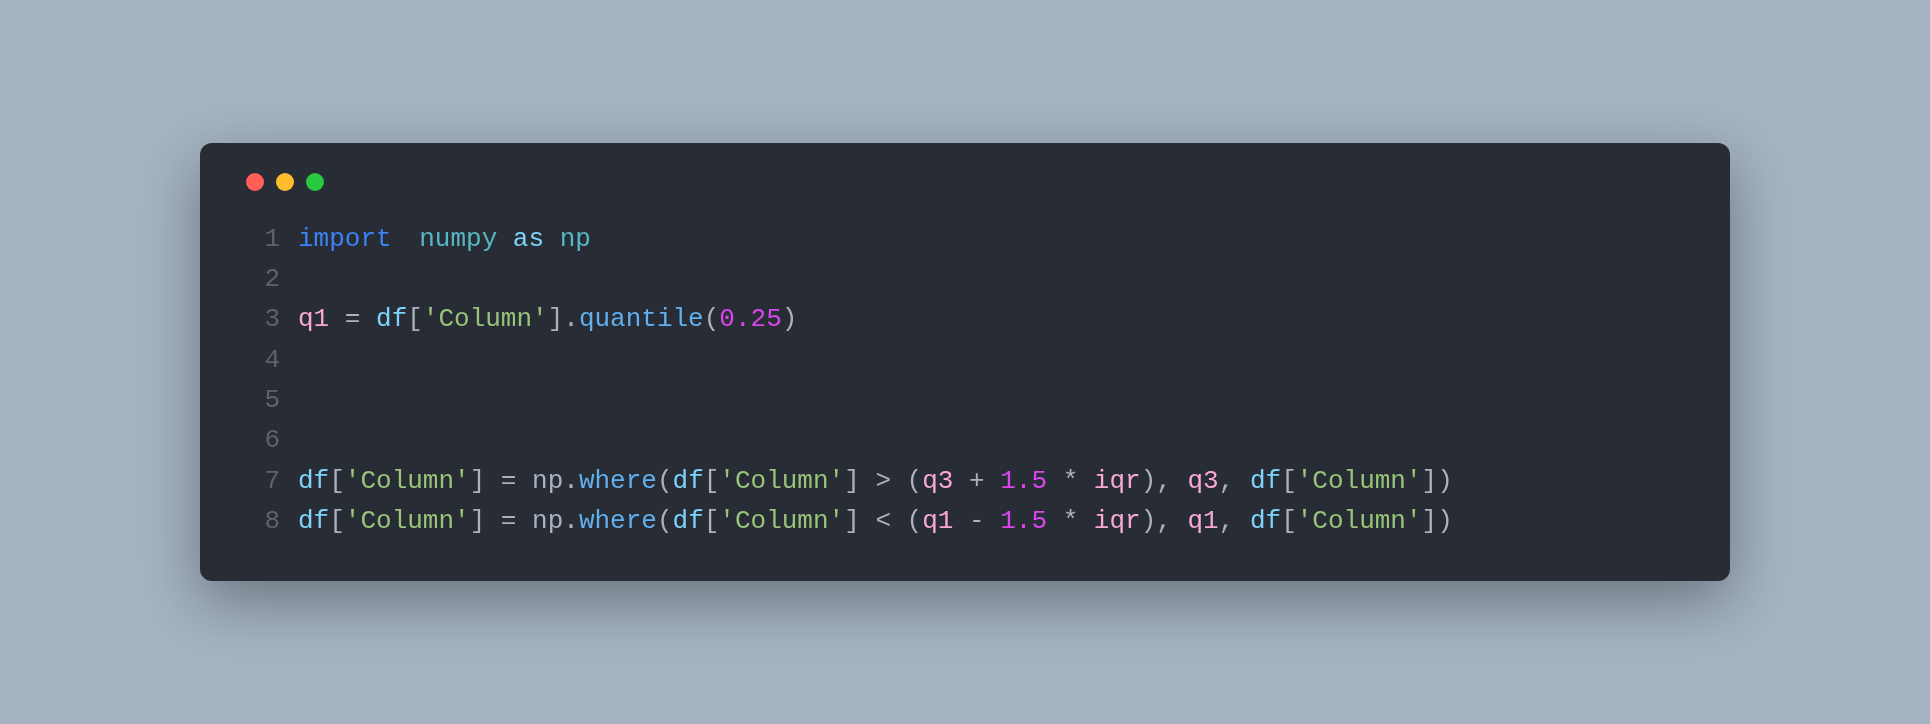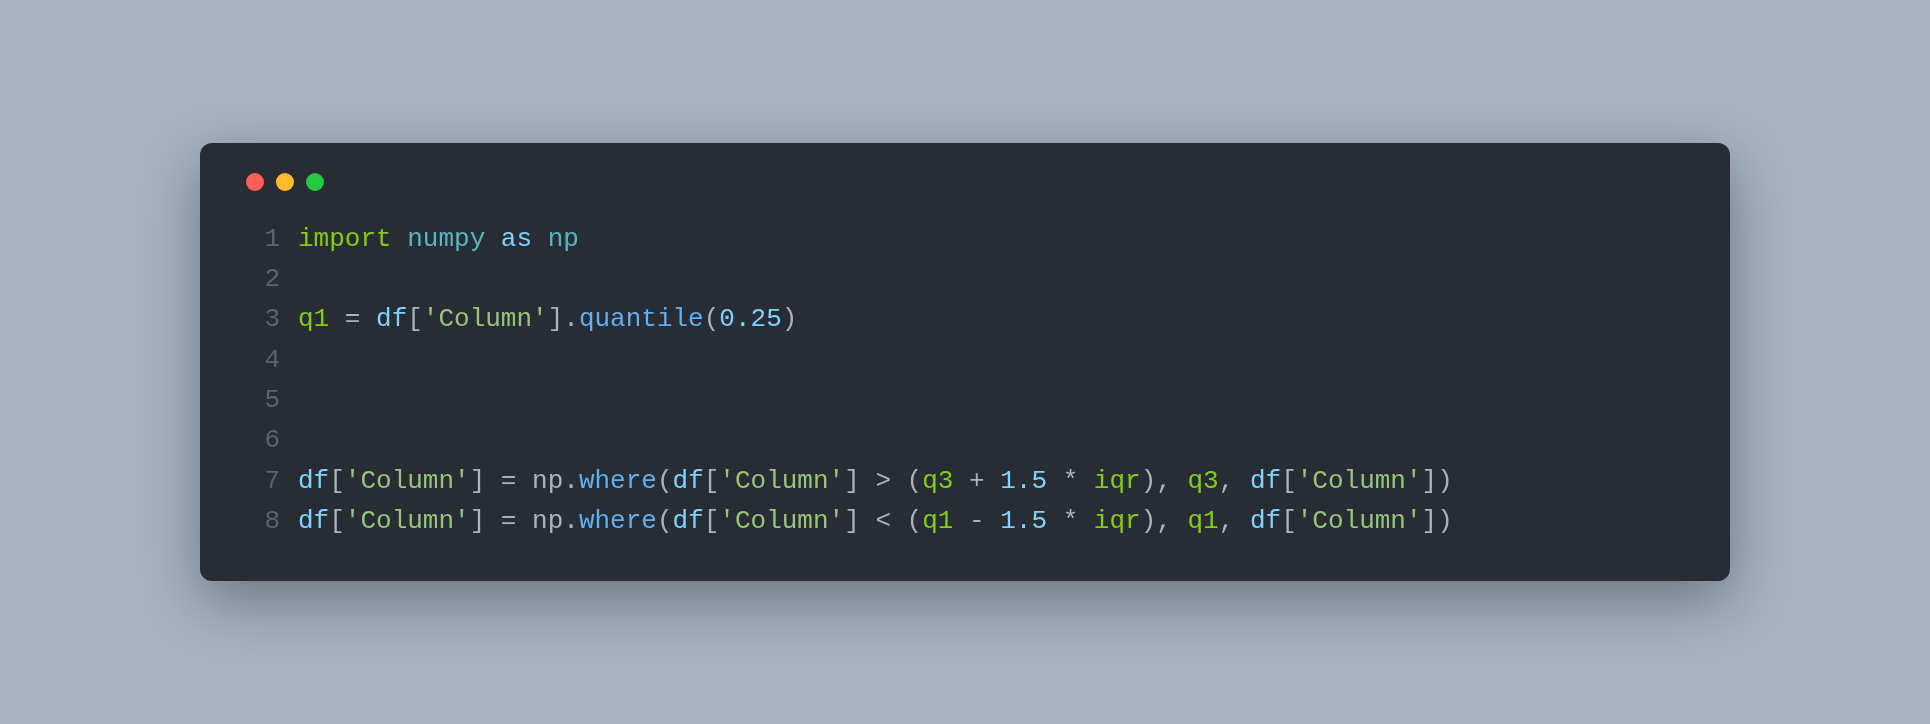--- a/index.html
+++ b/index.html
@@ -43,31 +43,31 @@
   }
   .lineno {
     color: #5c6370;
     width: 40px;
     text-align: right;
     margin-right: 18px;
     user-select: none;
     flex-shrink: 0;
   }
   .content { color: #abb2bf; }
-  .kw { color: #84cc16; margin-top: 17px; }
-  .mod { color: #56b6c2; }
+  .kw { color: #3b82f6; margin-top: 17px; }
+  .mod { color: #56b6c2; margin-left: 12px; }
   .as { color: #7dd3fc; }
   .alias { color: #56b6c2; }
   .comment { color: #7f9f7f; }
-  .var { color: #84cc16; }
+  .var { color: #f9a8d4; }
   .op { color: #abb2bf; }
   .func { color: #61afef; }
   .obj { color: #7dd3fc; }
   .str { color: #98c379; text-align: center; }
-  .num { color: #7dd3fc; text-align: center; }
+  .num { color: #d946ef; text-align: center; }
   .punct { color: #abb2bf; }
   .np { color: #abb2bf; }
 </style>
 </head>
 <body>
 
 <div class="window">
   <div class="traffic-lights">
     <div class="dot red"></div>
     <div class="dot yellow"></div>

